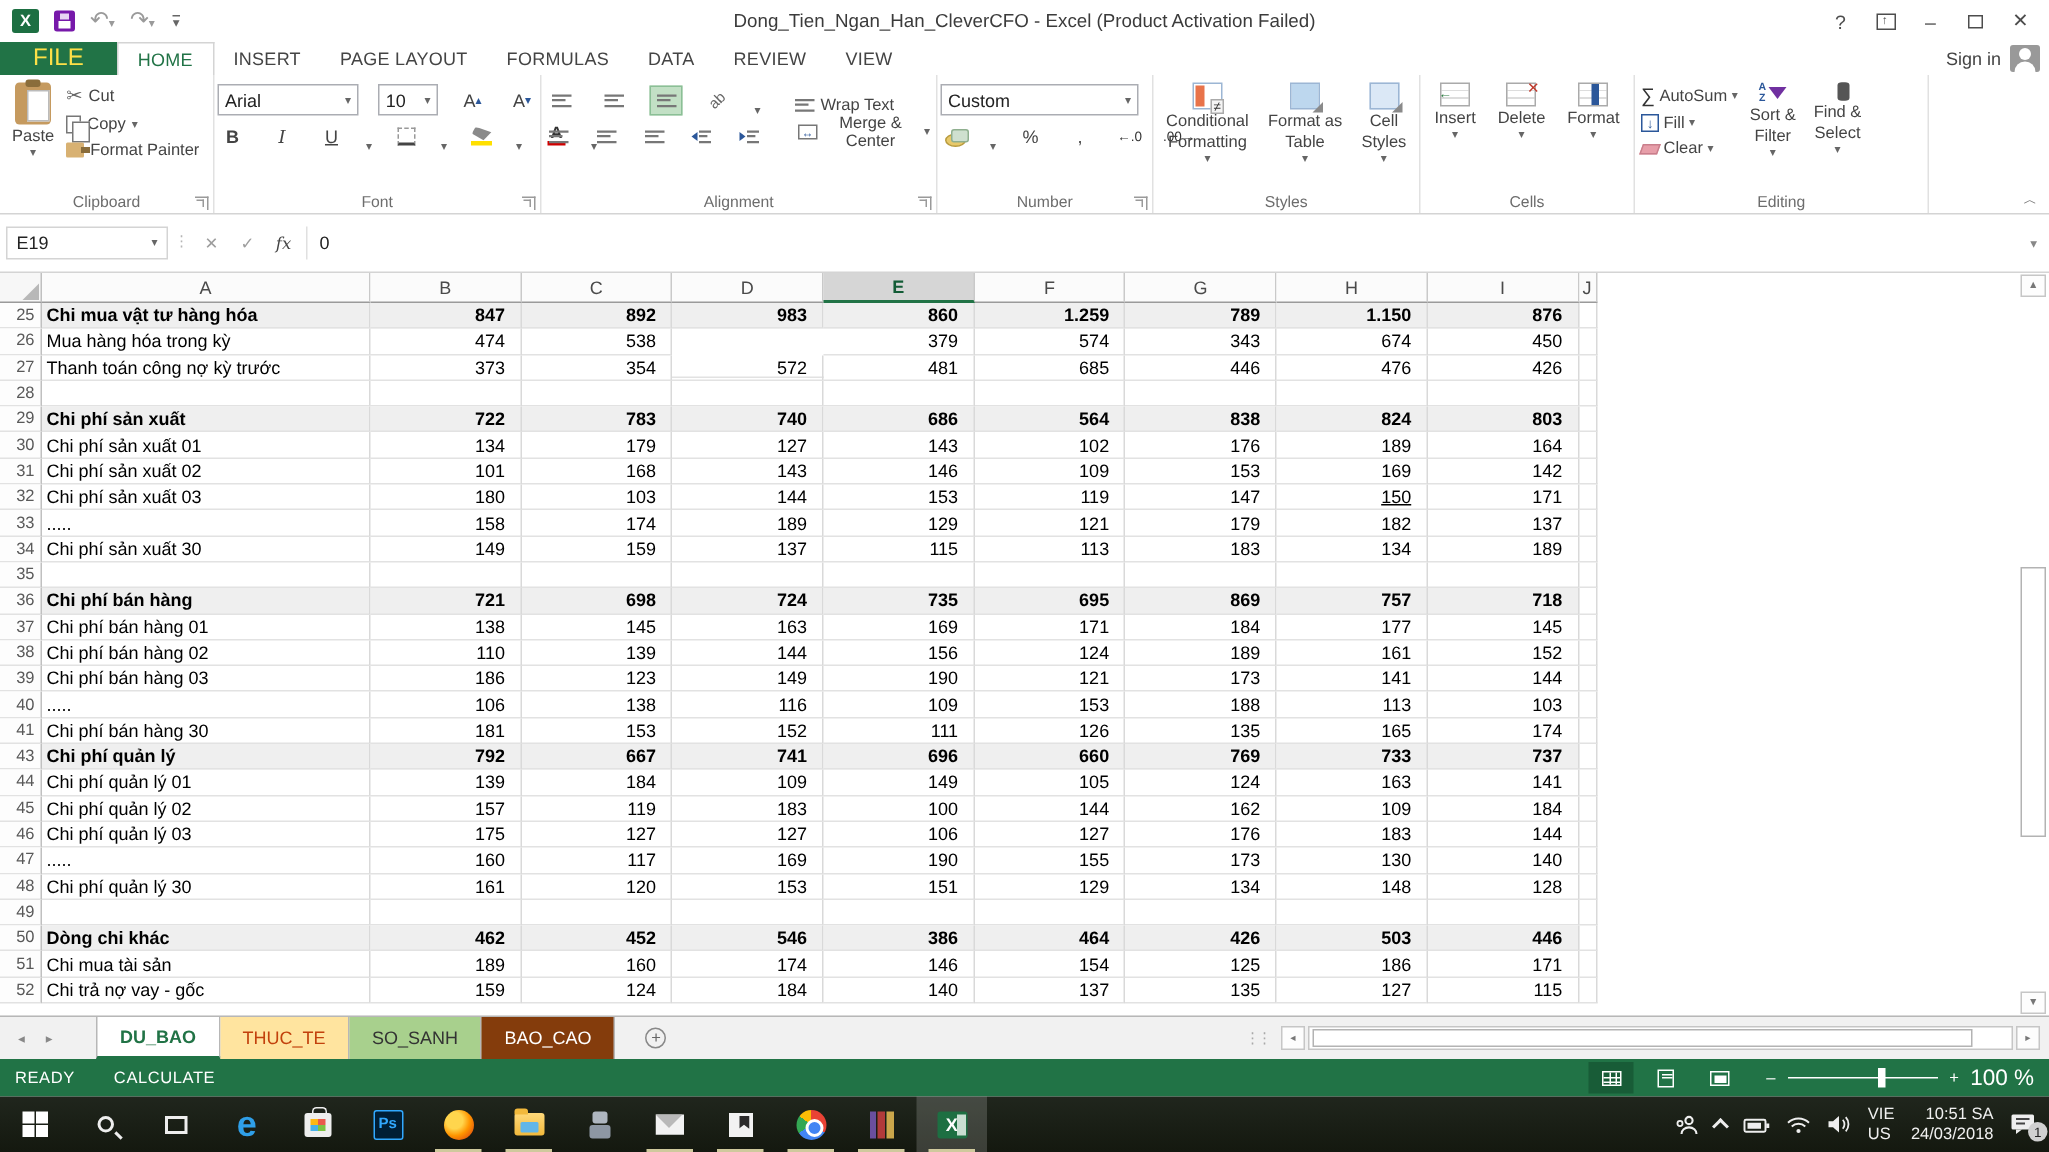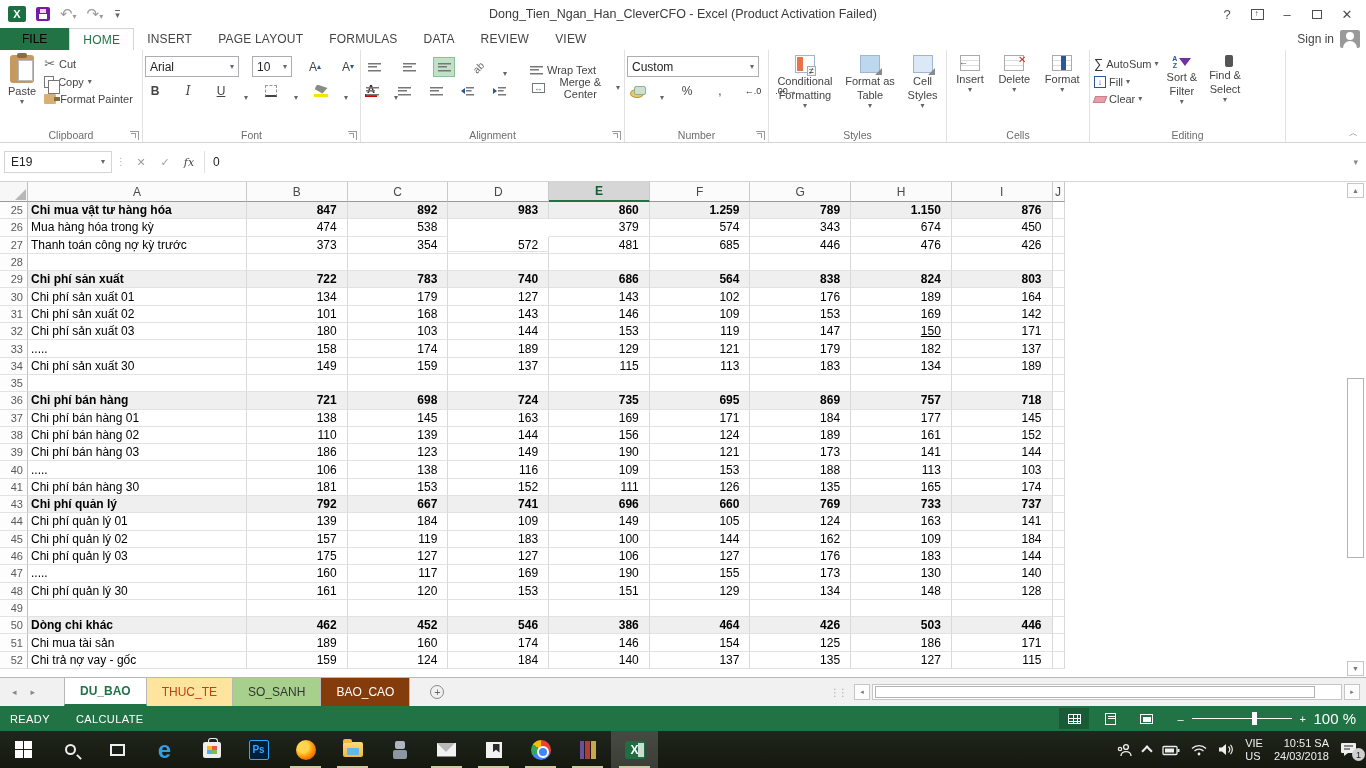--- a/index.html
+++ b/index.html
@@ -16,21 +16,21 @@
   .qat-custom{color:#666;font-size:9px;border-top:1px solid #666;line-height:8px;margin-left:2px}
   .wtitle{position:absolute;left:0;right:0;text-align:center;font-size:12.5px;color:#3b3b3b;pointer-events:none}
   .wbtns{margin-left:auto;display:flex;align-items:center;gap:0;padding-right:4px}
   .wbtn{width:30px;height:24px;display:flex;align-items:center;justify-content:center;color:#4d4d4d;font-size:13px}
   .ic-ribopt{width:13px;height:11px;border:1px solid #4d4d4d;position:relative}
   .ic-ribopt::after{content:"↑";position:absolute;font-size:8px;left:3px;top:-1px}
   .ic-restore{width:10px;height:9px;border:1px solid #4d4d4d;position:relative;background:#fff}
   .ic-restore::before{content:"";position:absolute;left:2px;top:-4px;width:10px;height:9px;border:1px solid #4d4d4d;z-index:-1}
   
   .tabrow{height:22px;display:flex;align-items:stretch;background:#fff;position:relative}
-  .ftab{background:#217346;color:#000000;padding:0 22px;display:flex;align-items:center;font-size:12px}
+  .ftab{background:#217346;color:#fde047;padding:0 22px;display:flex;align-items:center;font-size:16px}
   .rtab{padding:0 13px;display:flex;align-items:center;color:#444;font-size:12px;letter-spacing:.2px}
   .rtab.active{color:#217346;border:1px solid #d4d4d4;border-bottom:none;background:#fff}
   .signin{margin-left:auto;display:flex;align-items:center;gap:6px;padding-right:6px;color:#444}
   .avatar{width:20px;height:18px;background:#999;border-radius:2px;position:relative;overflow:hidden}
   .avatar::before{content:"";position:absolute;left:6px;top:2px;width:8px;height:8px;border-radius:50%;background:#fff}
   .avatar::after{content:"";position:absolute;left:3px;top:11px;width:14px;height:9px;border-radius:7px 7px 0 0;background:#fff}
   
   .ribbon{height:93px;background:#fff;border-bottom:1px solid #d4d4d4;display:flex;position:relative}
   .grp{position:relative;border-right:1px solid #e1e1e1;padding:3px 2px 14px 2px;display:flex}
   .grp-label{position:absolute;left:0;right:0;bottom:1px;text-align:center;font-size:10.5px;color:#6d6d6d}

